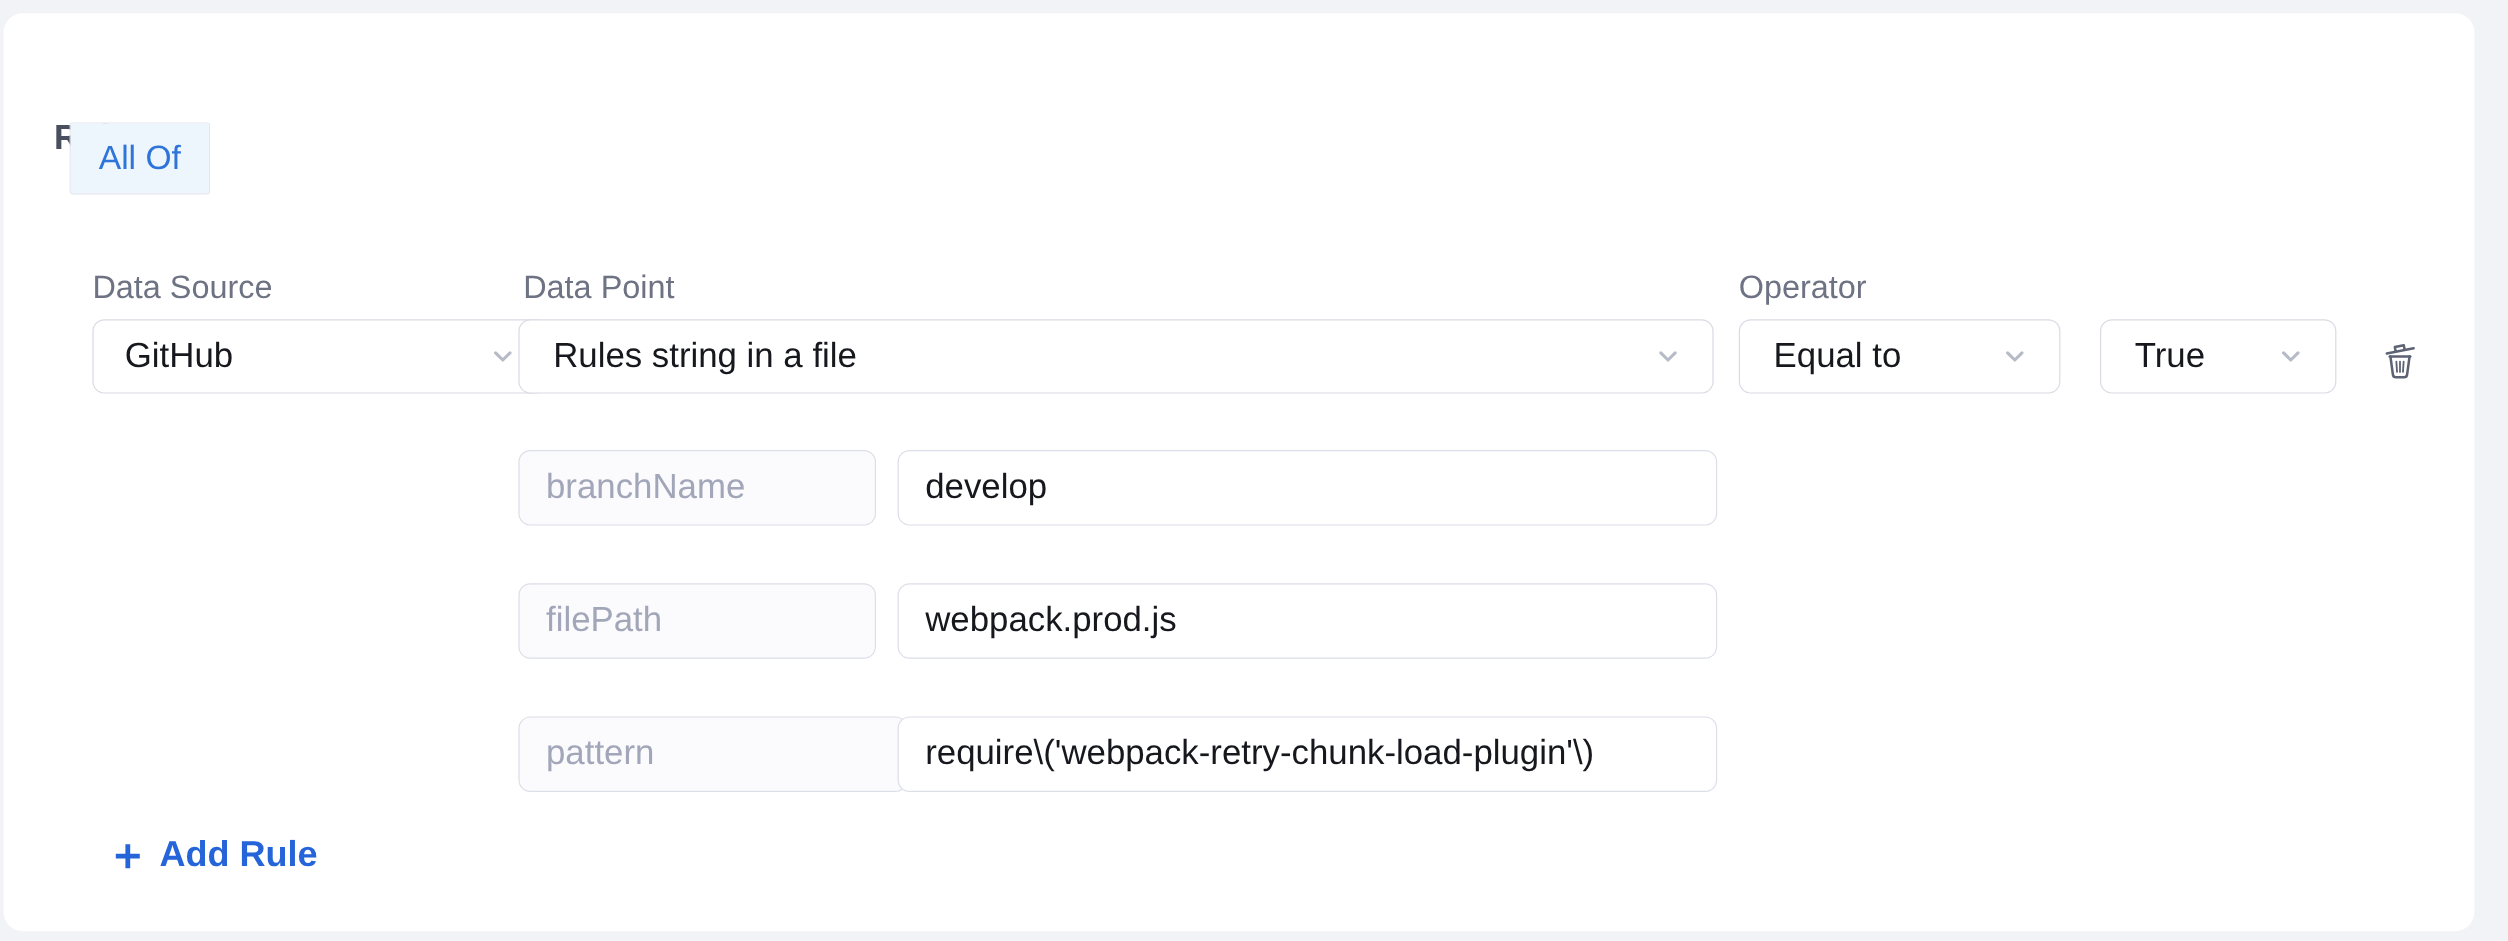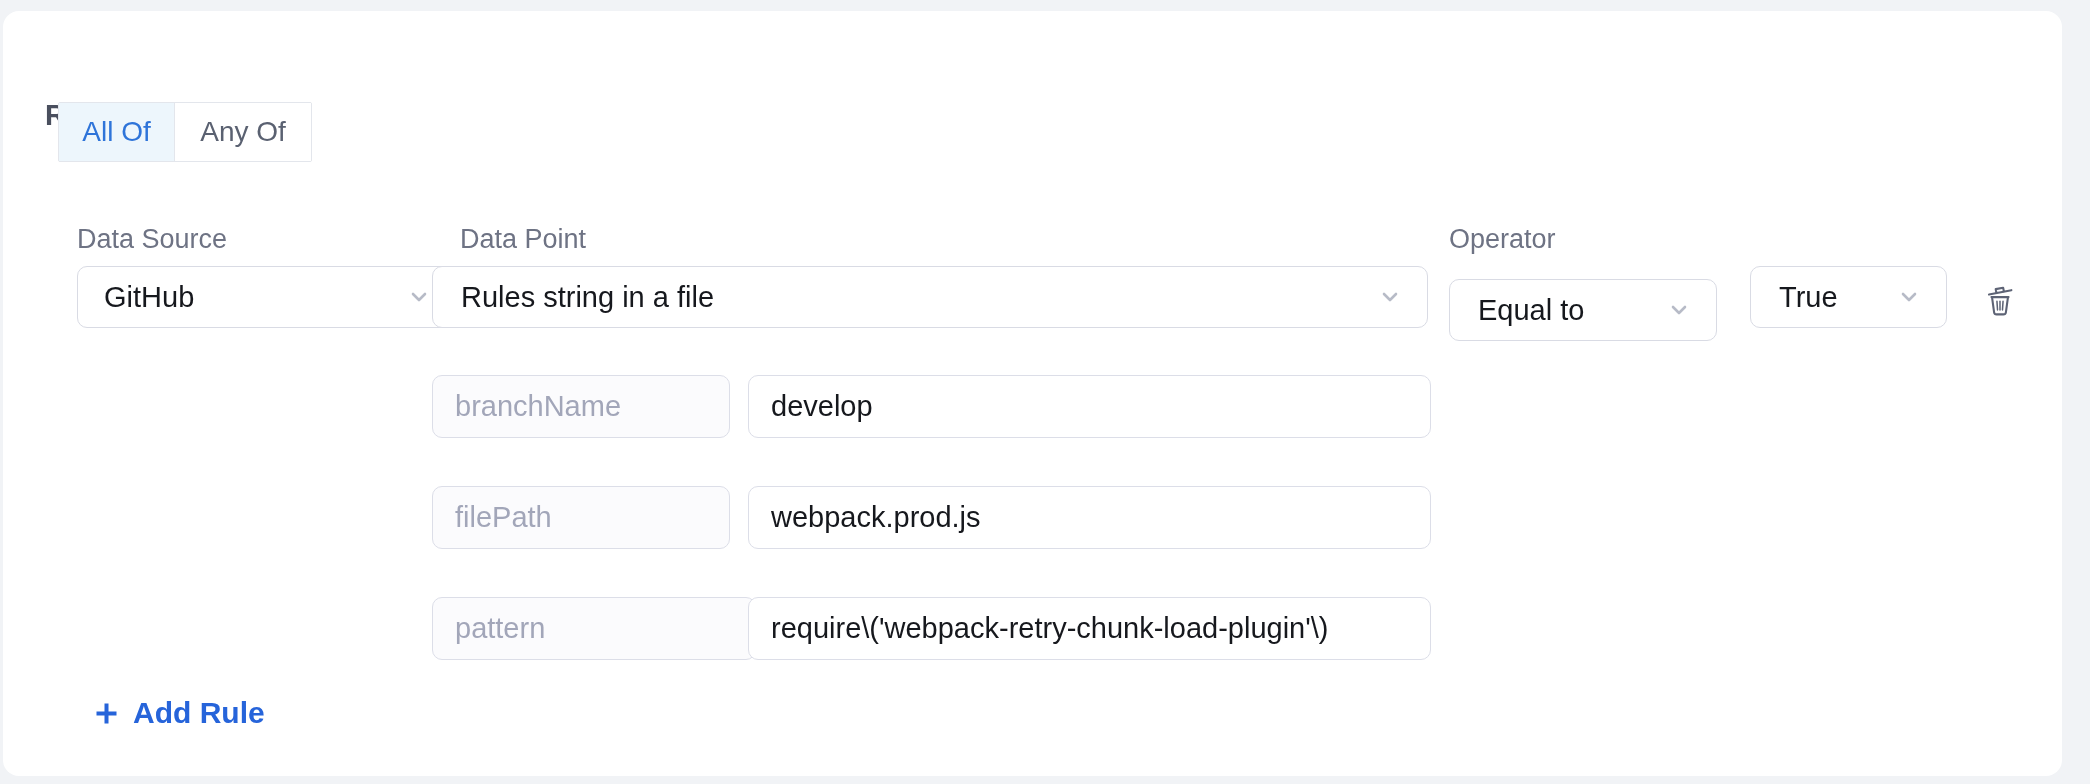--- a/index.html
+++ b/index.html
@@ -80,44 +80,41 @@
 <body>
 
 <div class="card">
 
   <div class="abs heading">Rules</div>
 
   <div class="abs toggle-group">
     <div class="toggle-seg seg-all sel">
       <span>All Of</span>
     </div>
-    <div class="toggle-seg seg-any">
-      <span>Any Of</span>
-    </div>
   </div>
 
   <div class="abs field-label" style="left:74px; top:213px;">Data Source</div>
-  <div class="abs field-label" style="left:457px; top:213px;">Data Point</div>
+  <div class="abs field-label" style="left:433px; top:213px;">Data Point</div>
   <div class="abs field-label" style="left:1446px; top:213px;">Operator</div>
 
   <div class="abs select" style="left:74px; top:255px; width:380px;padding-left:26px;">
     <span class="val">GitHub</span>
     <svg class="chev" viewBox="0 0 26 26">
       <polyline points="7,10 13,16 19,10" fill="none" stroke="#b7bbc7" stroke-width="2.6" stroke-linecap="round" stroke-linejoin="round"></polyline>
     </svg>
   </div>
 
   <div class="abs select" style="left:429px; top:255px; width:996px;">
     <span class="val">Rules string in a file</span>
     <svg class="chev" viewBox="0 0 26 26">
       <polyline points="7,10 13,16 19,10" fill="none" stroke="#b7bbc7" stroke-width="2.6" stroke-linecap="round" stroke-linejoin="round"></polyline>
     </svg>
   </div>
 
-  <div class="abs select" style="left:1446px; top:268px; width:268px;">
+  <div class="abs select" style="left:1446px; top:255px; width:268px;">
     <span class="val">Equal to</span>
     <svg class="chev" viewBox="0 0 26 26">
       <polyline points="7,10 13,16 19,10" fill="none" stroke="#b7bbc7" stroke-width="2.6" stroke-linecap="round" stroke-linejoin="round"></polyline>
     </svg>
   </div>
 
   <div class="abs select" style="left:1747px; top:255px; width:197px;">
     <span class="val">True</span>
     <svg class="chev" viewBox="0 0 26 26">
       <polyline points="7,10 13,16 19,10" fill="none" stroke="#b7bbc7" stroke-width="2.6" stroke-linecap="round" stroke-linejoin="round"></polyline>

